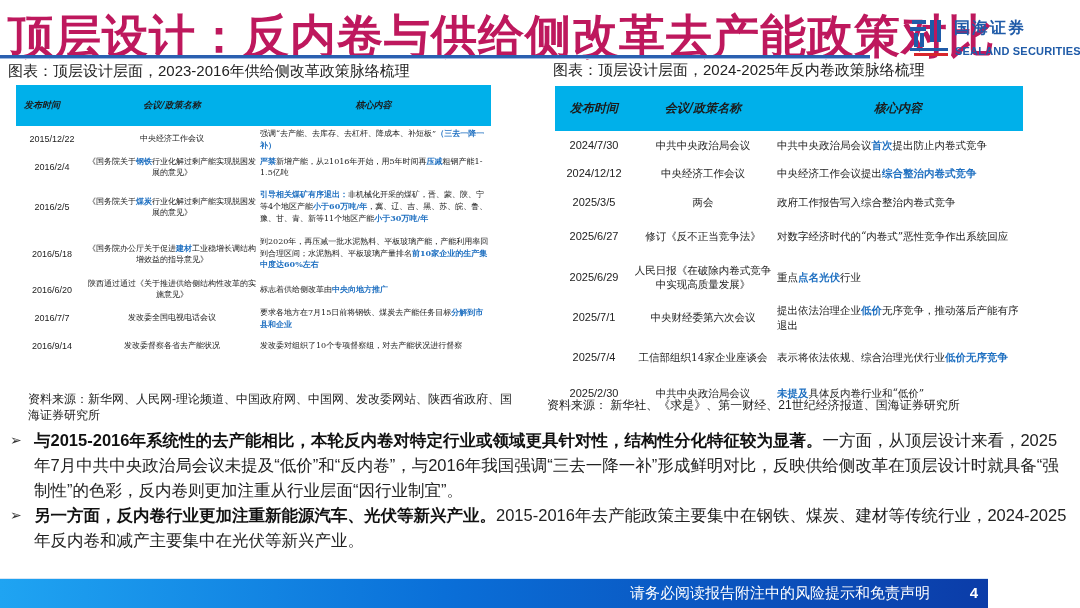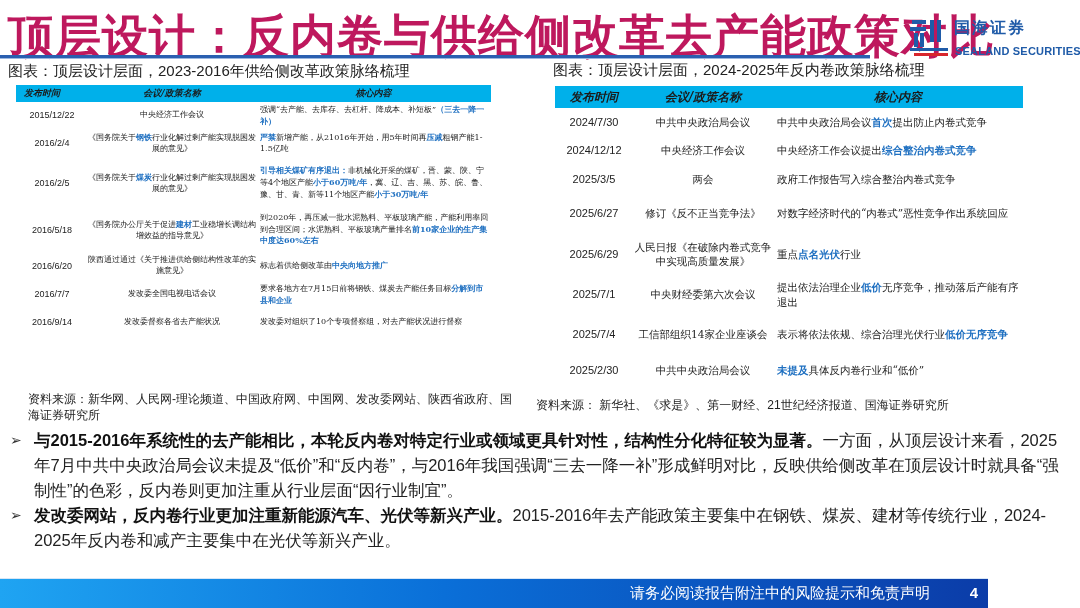--- a/index.html
+++ b/index.html
@@ -15,34 +15,34 @@
   .logo-cn { position: absolute; left: 44px; top: 0; font-size: 16px; font-weight: bold; color: #1f5ba8; letter-spacing: 2px; white-space: nowrap; }
   .logo-en { position: absolute; left: 45px; top: 27px; font-size: 11px; font-weight: bold; color: #1f5ba8; white-space: nowrap; letter-spacing: 0.2px; }
 
   .caption { position: absolute; font-size: 15px; color: #222; white-space: nowrap; }
   .cap-left { left: 8px; top: 62px; }
   .cap-right { left: 553px; top: 61px; }
 
   table { position: absolute; border-collapse: collapse; table-layout: fixed; }
   .tbl-left { left: 16px; top: 85px; width: 475px; font-size: 8px; }
   .tbl-right { left: 555px; top: 86px; width: 468px; font-size: 10.5px; }
-  th { background: #00b0ea; color: #1b1b1b; font-family: "DejaVu Serif", serif; font-style: italic; font-weight: bold; text-align: center; padding: 2px 2px; }
+  th { background: #00b0ea; color: #1b1b1b; font-family: "DejaVu Serif", serif; font-style: italic; font-weight: bold; text-align: center; padding: 14px 2px; }
   .tbl-left th { font-size: 9px; height: 16px; }
   .tbl-right th { font-size: 12px; height: 22px; }
   td { vertical-align: middle; color: #222; font-family: "DejaVu Serif", serif; line-height: 1.35; }
   td.date { text-align: center; font-family: "Liberation Sans", sans-serif; }
   .tbl-left td.date { font-size: 9px; }
   .tbl-right td.date { font-size: 11px; }
   td.name { text-align: center; }
   td.content { text-align: left; padding-left: 4px; }
   .hl { color: #1f70c1; font-weight: bold; }
 
   .source { position: absolute; font-size: 12px; color: #222; line-height: 1.3; }
   .src-left { left: 28px; top: 392px; width: 490px; }
-  .src-right { left: 536px; top: 398px; white-space: nowrap; text-align: center; }
+  .src-right { left: 547px; top: 398px; white-space: nowrap; text-align: center; }
 
   .bullets { position: absolute; left: 8px; top: 428px; width: 1060px; font-size: 16.5px; line-height: 25px; color: #222; }
   .bullet { position: relative; padding-left: 26px; }
   .bullet-icon { position: absolute; left: 2px; top: 0; font-size: 14px; color: #333; }
   .b { font-weight: bold; color: #111; }
 
   .footer { position: absolute; left: 0; top: 578px; width: 988px; height: 30px; background: linear-gradient(90deg, #1fa4f2 0%, #0a6fd8 45%, #0b3ca8 100%); border-top: 1px solid #d8e6f5; }
   .footer-text { position: absolute; right: 58px; top: 5px; font-size: 15px; color: #ffffff; white-space: nowrap; }
   .footer-page { position: absolute; right: 10px; top: 5px; font-size: 15px; font-weight: bold; color: #ffffff; }
 </style>
@@ -181,20 +181,20 @@
 </table>
 <div class="source src-right">资料来源： 新华社、《求是》、第一财经、21世纪经济报道、国海证券研究所</div>
 
 <div class="bullets">
   <div class="bullet">
     <span class="bullet-icon">➢</span>
     <span class="b">与2015-2016年系统性的去产能相比，本轮反内卷对特定行业或领域更具针对性，结构性分化特征较为显著。</span><span>一方面，从顶层设计来看，2025年7月中共中央政治局会议未提及“低价”和“反内卷”，与2016年我国强调“三去一降一补”形成鲜明对比，反映供给侧改革在顶层设计时就具备“强制性”的色彩，反内卷则更加注重从行业层面“因行业制宜”。</span>
   </div>
   <div class="bullet">
     <span class="bullet-icon">➢</span>
-    <span class="b">发改委网站，反内卷行业更加注重新能源汽车、光伏等新兴产业。</span><span>2015-2016年去产能政策主要集中在钢铁、煤炭、建材等传统行业，2024-2025年反内卷和减产主要集中在光伏等新兴产业。</span>
+    <span class="b">另一方面，反内卷行业更加注重新能源汽车、光伏等新兴产业。</span><span>2015-2016年去产能政策主要集中在钢铁、煤炭、建材等传统行业，2024-2025年反内卷和减产主要集中在光伏等新兴产业。</span>
   </div>
 </div>
 
 <div class="footer">
   <div class="footer-text">请务必阅读报告附注中的风险提示和免责声明</div>
   <div class="footer-page">4</div>
 </div>
 
 </body></html>

